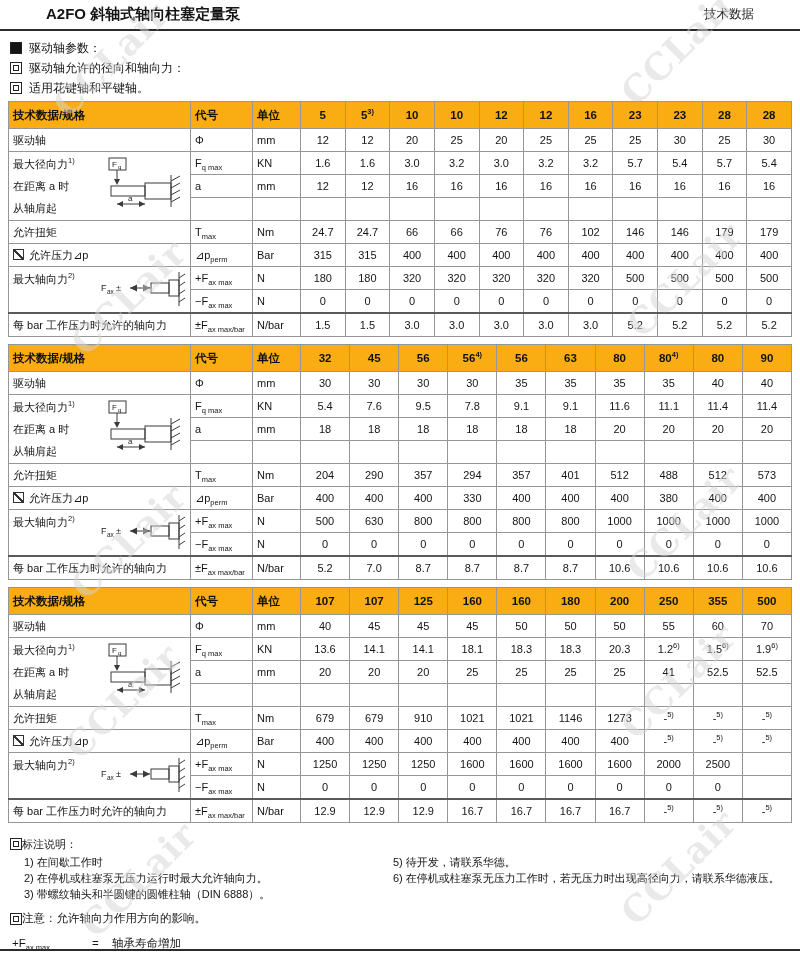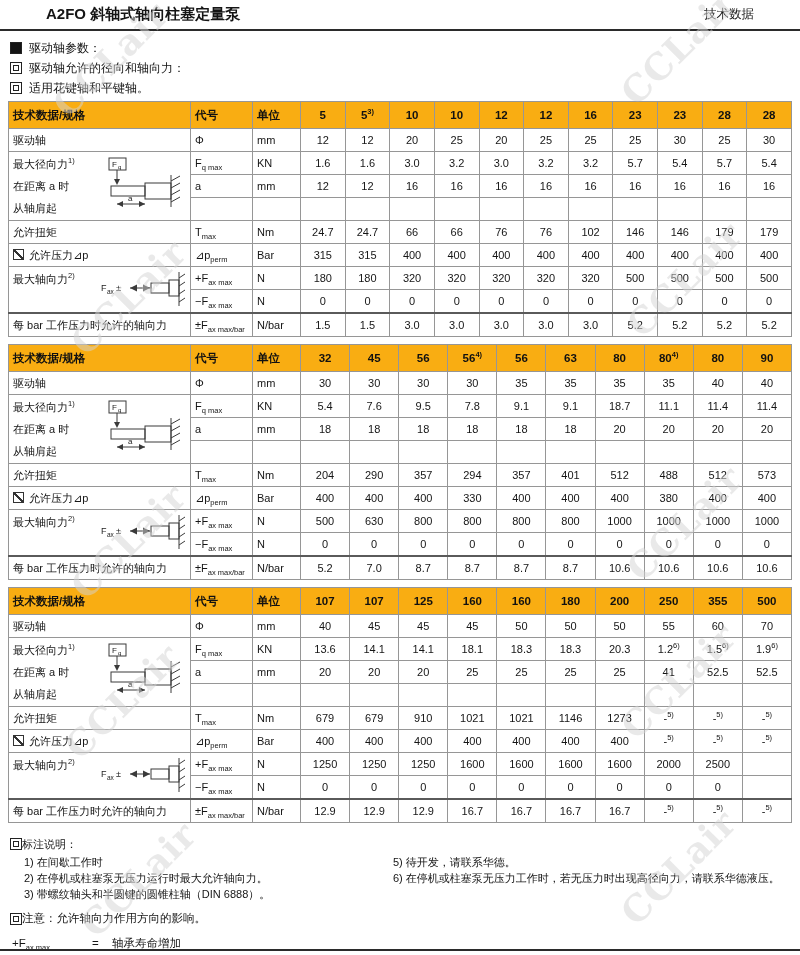--- a/index.html
+++ b/index.html
@@ -400,21 +400,21 @@
               </div>
             </td>
             <td class="code">F<sub>q max</sub></td>
             <td class="unit">KN</td>
             <td class="val">5.4</td>
             <td class="val">7.6</td>
             <td class="val">9.5</td>
             <td class="val">7.8</td>
             <td class="val">9.1</td>
             <td class="val">9.1</td>
-            <td class="val">18.7</td>
+            <td class="val">11.6</td>
             <td class="val">11.1</td>
             <td class="val">11.4</td>
             <td class="val">11.4</td>
           </tr>
           <tr>
             <td class="code">a</td>
             <td class="unit">mm</td>
             <td class="val">18</td>
             <td class="val">18</td>
             <td class="val">18</td>

